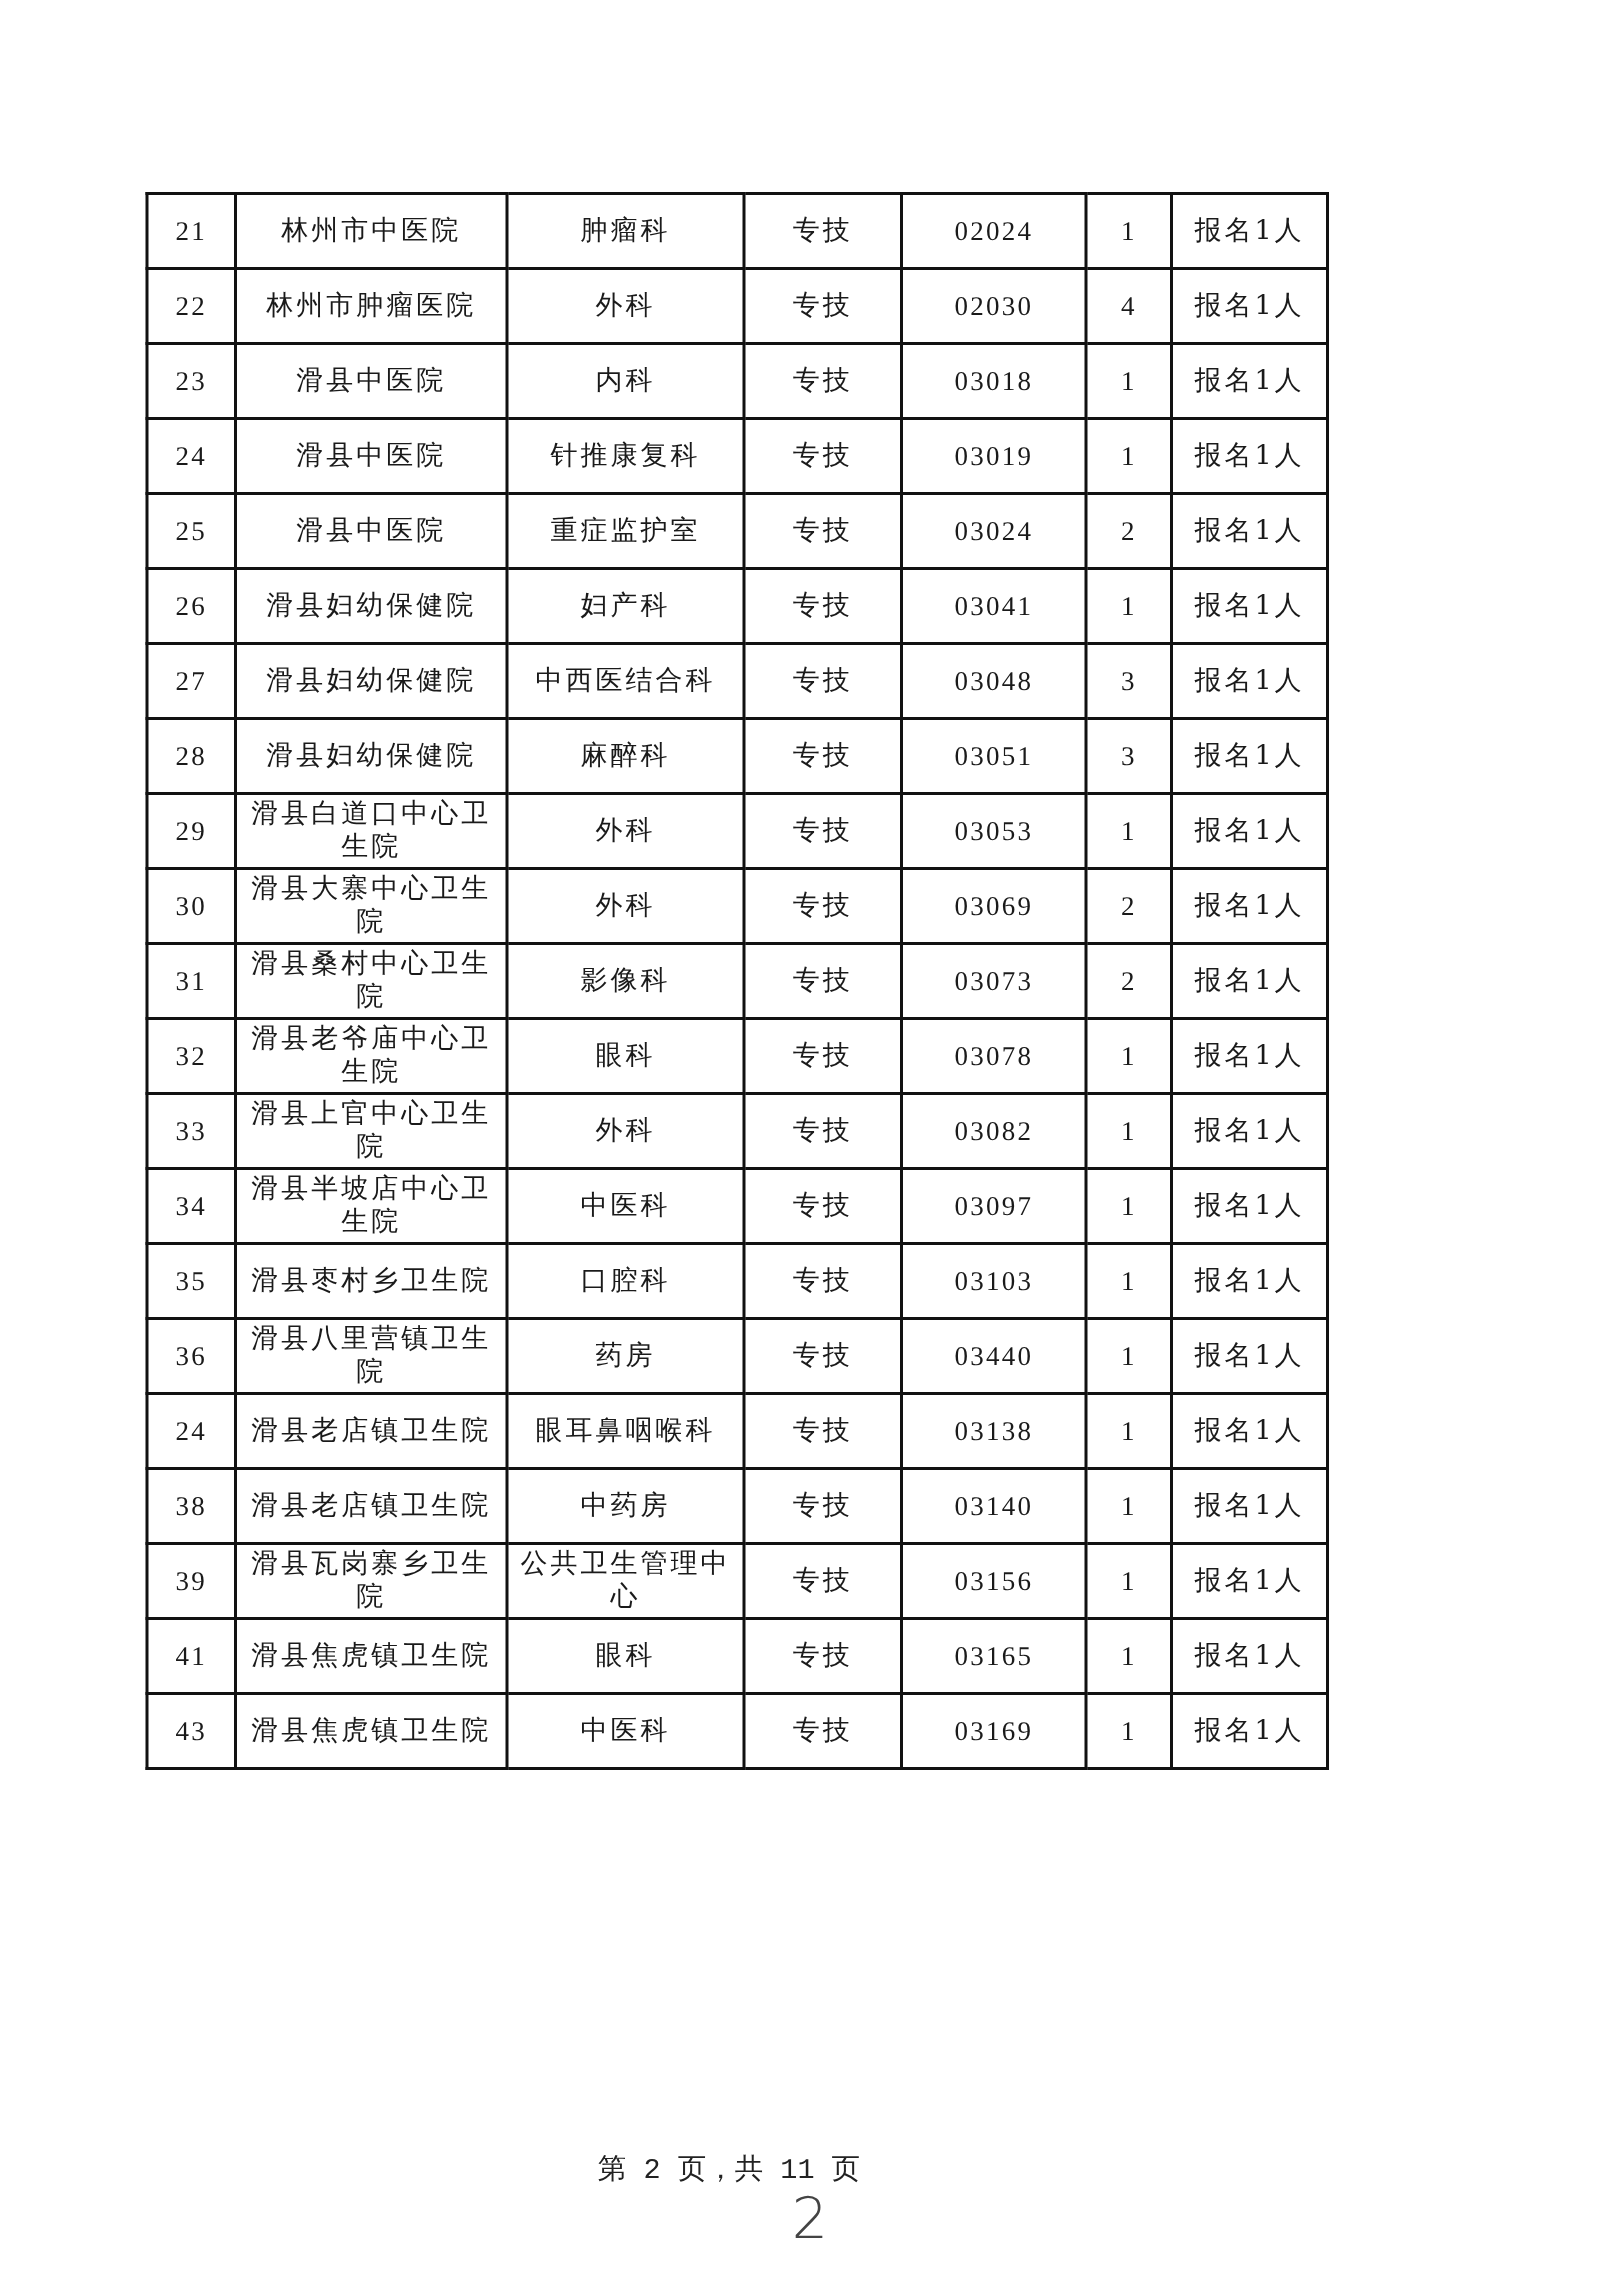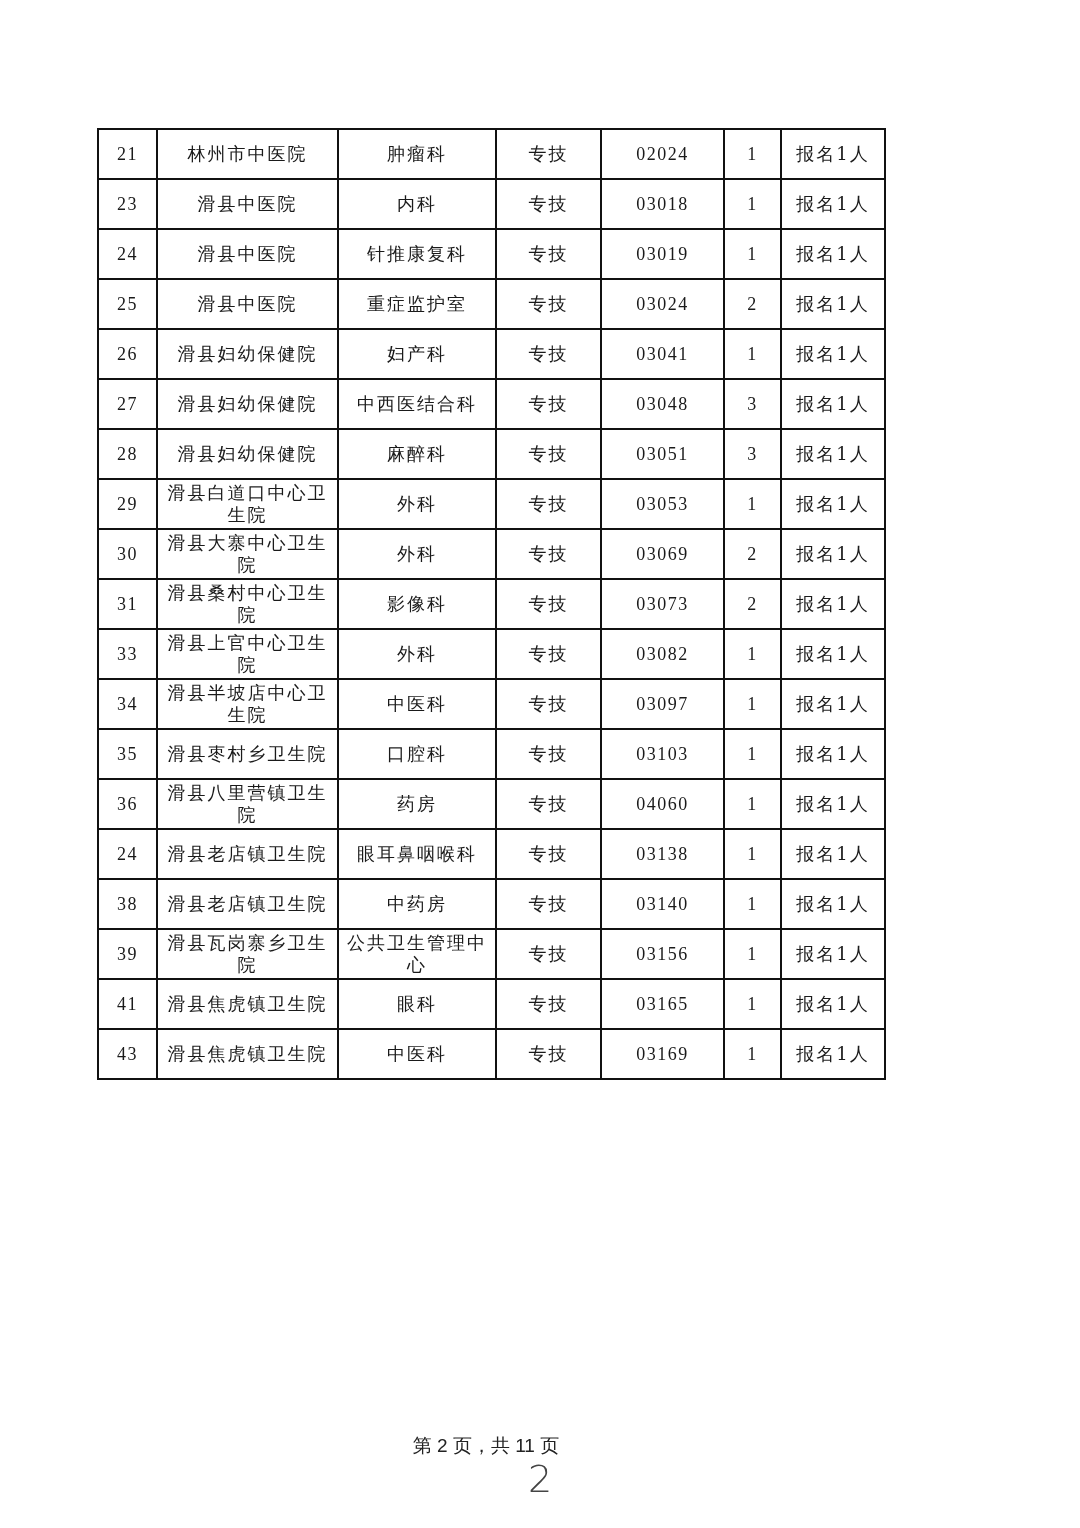--- a/index.html
+++ b/index.html
@@ -45,21 +45,21 @@
     .col-type { width: 105px; }
     .col-code { width: 123px; }
     .col-count { width: 57px; }
     .col-note { width: 104px; }
     .page-footer {
       position: absolute;
       left: 0;
       width: 972px;
       top: 1433px;
       text-align: center;
-      font-family: Liberation Sans, sans-serif;
+      font-family: Liberation Mono, monospace;
       font-size: 19px;
       color: #222222;
     }
     .page-number-big {
       position: absolute;
       left: 0;
       width: 1080px;
       top: 1457px;
       text-align: center;
       font-family: "DejaVu Sans", "Liberation Sans", sans-serif;
@@ -85,20 +85,29 @@
       <tr>
         <td class="num">21</td>
         <td>林州市中医院</td>
         <td>肿瘤科</td>
         <td>专技</td>
         <td class="num">02024</td>
         <td class="num">1</td>
         <td>报名1人</td>
       </tr>
       <tr>
+        <td class="num">22</td>
+        <td>林州市肿瘤医院</td>
+        <td>外科</td>
+        <td>专技</td>
+        <td class="num">02030</td>
+        <td class="num">4</td>
+        <td>报名1人</td>
+      </tr>
+      <tr>
         <td class="num">23</td>
         <td>滑县中医院</td>
         <td>内科</td>
         <td>专技</td>
         <td class="num">03018</td>
         <td class="num">1</td>
         <td>报名1人</td>
       </tr>
       <tr>
         <td class="num">24</td>
@@ -166,20 +175,29 @@
       <tr>
         <td class="num">31</td>
         <td>滑县桑村中心卫生院</td>
         <td>影像科</td>
         <td>专技</td>
         <td class="num">03073</td>
         <td class="num">2</td>
         <td>报名1人</td>
       </tr>
       <tr>
+        <td class="num">32</td>
+        <td>滑县老爷庙中心卫生院</td>
+        <td>眼科</td>
+        <td>专技</td>
+        <td class="num">03078</td>
+        <td class="num">1</td>
+        <td>报名1人</td>
+      </tr>
+      <tr>
         <td class="num">33</td>
         <td>滑县上官中心卫生院</td>
         <td>外科</td>
         <td>专技</td>
         <td class="num">03082</td>
         <td class="num">1</td>
         <td>报名1人</td>
       </tr>
       <tr>
         <td class="num">34</td>
@@ -197,21 +215,21 @@
         <td>专技</td>
         <td class="num">03103</td>
         <td class="num">1</td>
         <td>报名1人</td>
       </tr>
       <tr>
         <td class="num">36</td>
         <td>滑县八里营镇卫生院</td>
         <td>药房</td>
         <td>专技</td>
-        <td class="num">04060</td>
+        <td class="num">03440</td>
         <td class="num">1</td>
         <td>报名1人</td>
       </tr>
       <tr>
         <td class="num">24</td>
         <td>滑县老店镇卫生院</td>
         <td>眼耳鼻咽喉科</td>
         <td>专技</td>
         <td class="num">03138</td>
         <td class="num">1</td>

